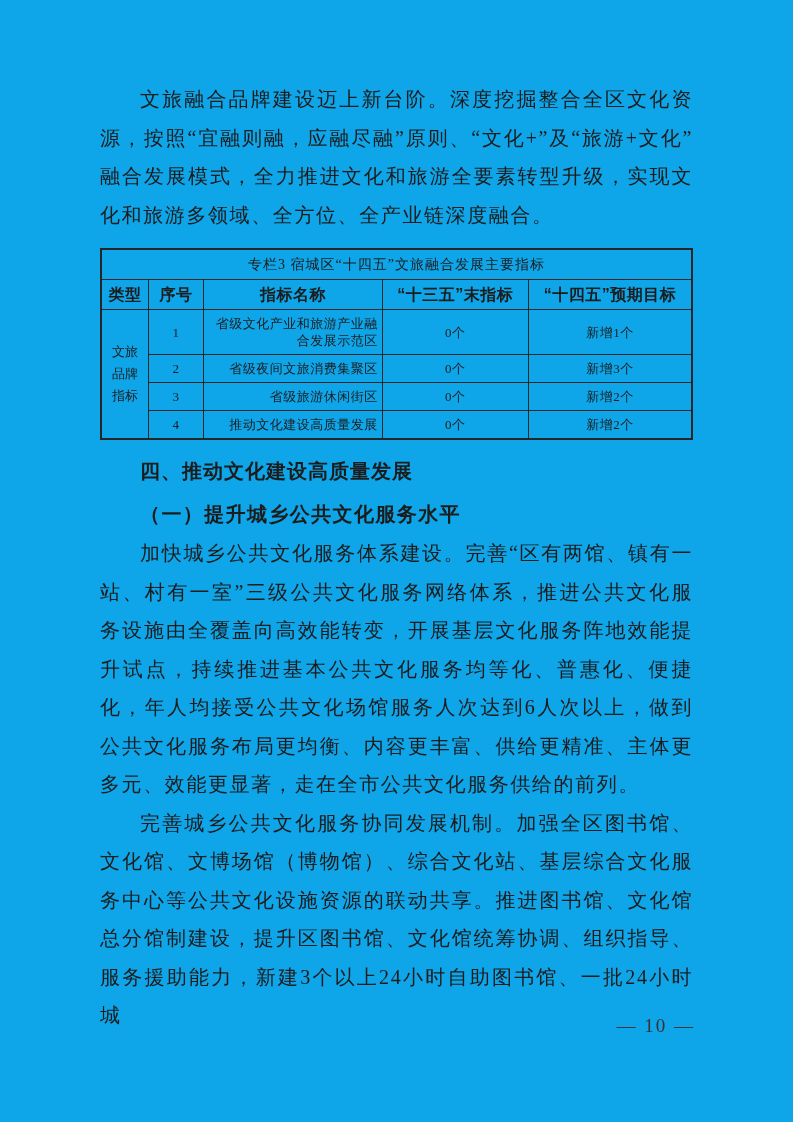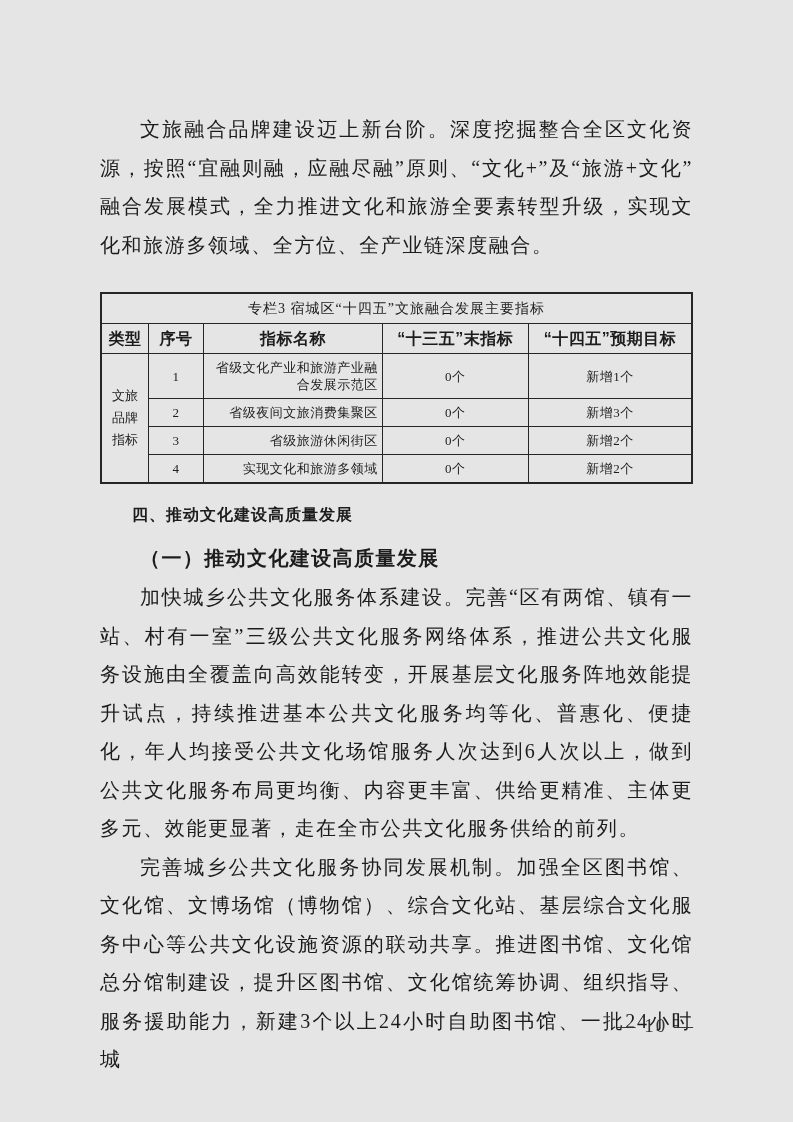--- a/index.html
+++ b/index.html
@@ -1,38 +1,38 @@
 <!DOCTYPE html>
 <html lang="zh"><head>
 <meta charset="utf-8">
 <style>
   html,body { margin:0; padding:0; background:#888; }
   .page {
     position:relative;
     width:793px; height:1122px;
     margin:0 auto;
-    background:#e5e5e5;
+    background:#0ea5e9;
     box-sizing:border-box;
-    padding:110px 100px 0 100px;
+    padding:80px 100px 0 100px;
     font-family:"Liberation Serif","DejaVu Serif",serif;
     color:#1c1c1c;
     overflow:hidden;
   }
   .para {
     margin:0;
     font-size:20px;
     line-height:38.5px;
     letter-spacing:1.6px;
     text-align:justify;
     text-indent:2em;
   }
   
   .spec-table {
     width:100%;
-    margin-top:28px;
+    margin-top:14px;
     border-collapse:collapse;
     table-layout:fixed;
     border:2px solid #262626;
   }
   .spec-table td, .spec-table th {
     border:1px solid #262626;
     font-size:13px;
     line-height:17px;
     padding:3px 4px;
     text-align:center;
@@ -56,21 +56,21 @@
     padding-left:9px;
   }
   .spec-table .data-row td { height:21px; }
   .spec-table .first-data-row td { height:38px; }
   .spec-table .group-cell { letter-spacing:0; line-height:22px; padding:2px 6px; }
   
   .section-heading {
     margin:11px 0 0 0;
     font-family:"Liberation Sans","DejaVu Sans",sans-serif;
     font-weight:bold;
-    font-size:16px;
+    font-size:20px;
     line-height:40px;
     letter-spacing:1px;
     text-indent:2em;
   }
   .subsection-heading {
     margin:3px 0 0 0;
     font-size:20px;
     font-weight:600;
     line-height:40px;
     letter-spacing:1.4px;
@@ -125,30 +125,30 @@
         <td>新增3个</td>
       </tr>
       <tr class="data-row">
         <td>3</td>
         <td class="name-cell">省级旅游休闲街区</td>
         <td>0个</td>
         <td>新增2个</td>
       </tr>
       <tr class="data-row">
         <td>4</td>
-        <td class="name-cell">实现文化和旅游多领域</td>
+        <td class="name-cell">推动文化建设高质量发展</td>
         <td>0个</td>
         <td>新增2个</td>
       </tr>
     </tbody>
   </table>
 
   <h2 class="section-heading">四、推动文化建设高质量发展</h2>
 
-  <h3 class="subsection-heading">（一）推动文化建设高质量发展</h3>
+  <h3 class="subsection-heading">（一）提升城乡公共文化服务水平</h3>
 
   <p class="para">加快城乡公共文化服务体系建设。完善“区有两馆、镇有一站、村有一室”三级公共文化服务网络体系，推进公共文化服务设施由全覆盖向高效能转变，开展基层文化服务阵地效能提升试点，持续推进基本公共文化服务均等化、普惠化、便捷化，年人均接受公共文化场馆服务人次达到6人次以上，做到公共文化服务布局更均衡、内容更丰富、供给更精准、主体更多元、效能更显著，走在全市公共文化服务供给的前列。</p>
 
   <p class="para">完善城乡公共文化服务协同发展机制。加强全区图书馆、文化馆、文博场馆（博物馆）、综合文化站、基层综合文化服务中心等公共文化设施资源的联动共享。推进图书馆、文化馆总分馆制建设，提升区图书馆、文化馆统筹协调、组织指导、服务援助能力，新建3个以上24小时自助图书馆、一批24小时城</p>
 
   <div class="page-number">— 10 —</div>
 
 </div>
 
 </body></html>

